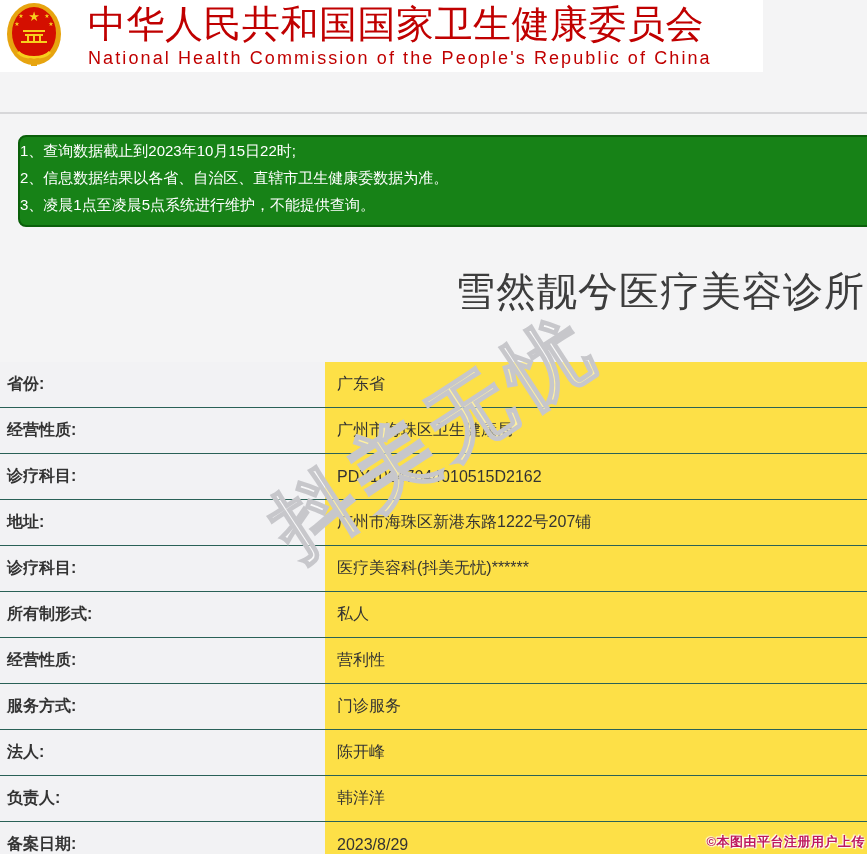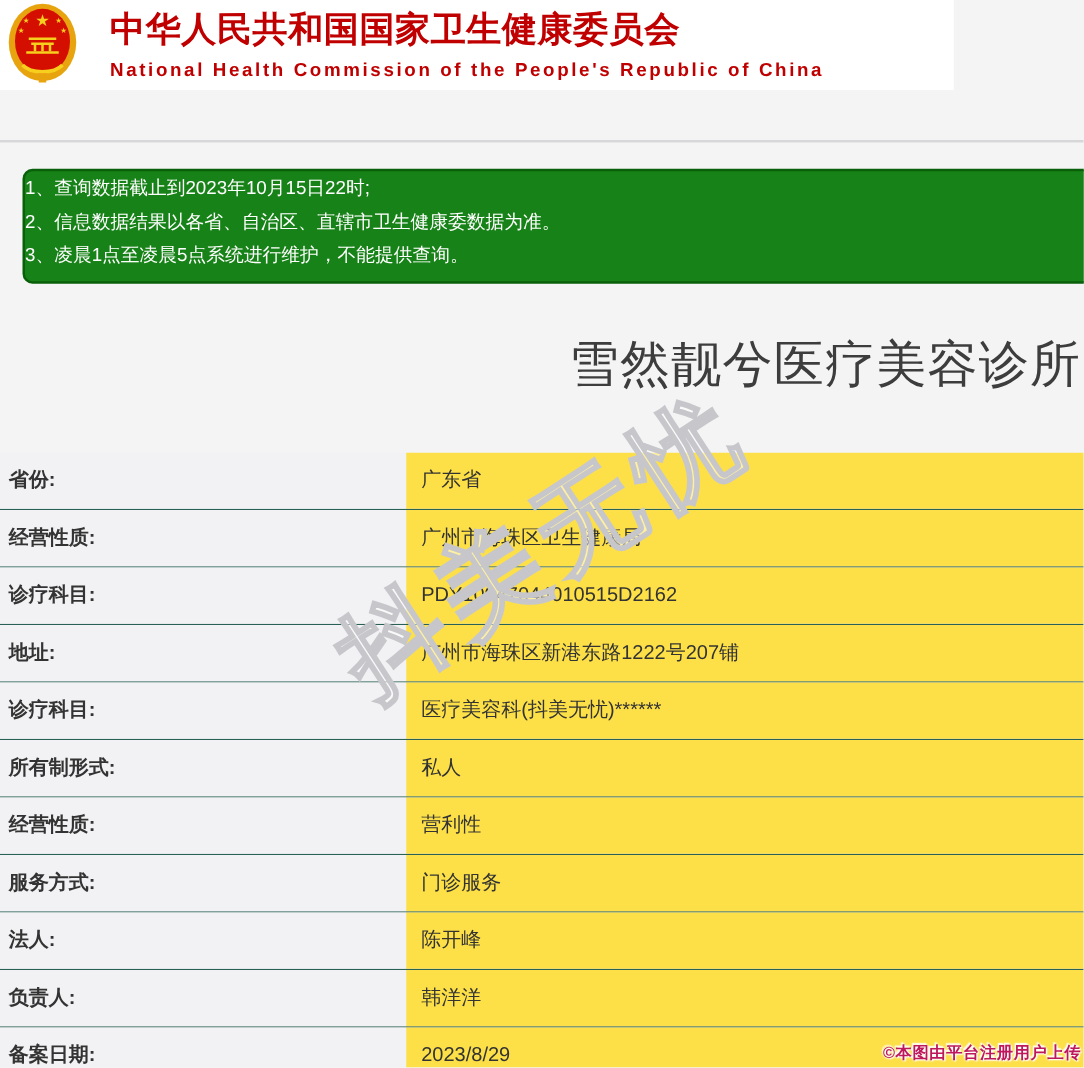--- a/index.html
+++ b/index.html
@@ -23,25 +23,25 @@
   [data-repeat]{display:contents;}
 
   
   .header{
     position:absolute;top:0;left:0;width:763px;height:72px;
     background:#ffffff;z-index:2;
   }
   .emblem{position:absolute;left:6px;top:2px;width:56px;height:68px;display:block;}
   .header-text{position:absolute;left:88px;top:2px;}
   .header-cn{
-    font-size:28px;font-weight:bold;color:var(--brand-red);
+    font-size:38px;font-weight:normal;color:var(--brand-red);
     line-height:44px;letter-spacing:0.5px;white-space:nowrap;
   }
   .header-en{
-    font-size:15px;font-weight:bold;color:var(--brand-red);
+    font-size:18px;font-weight:normal;color:var(--brand-red);
     letter-spacing:2.1px;white-space:nowrap;margin-top:2px;
   }
 
   
   .top-divider{
     position:absolute;top:112px;left:0;width:867px;height:2px;
     background:#d7d7d9;
   }
 
   

